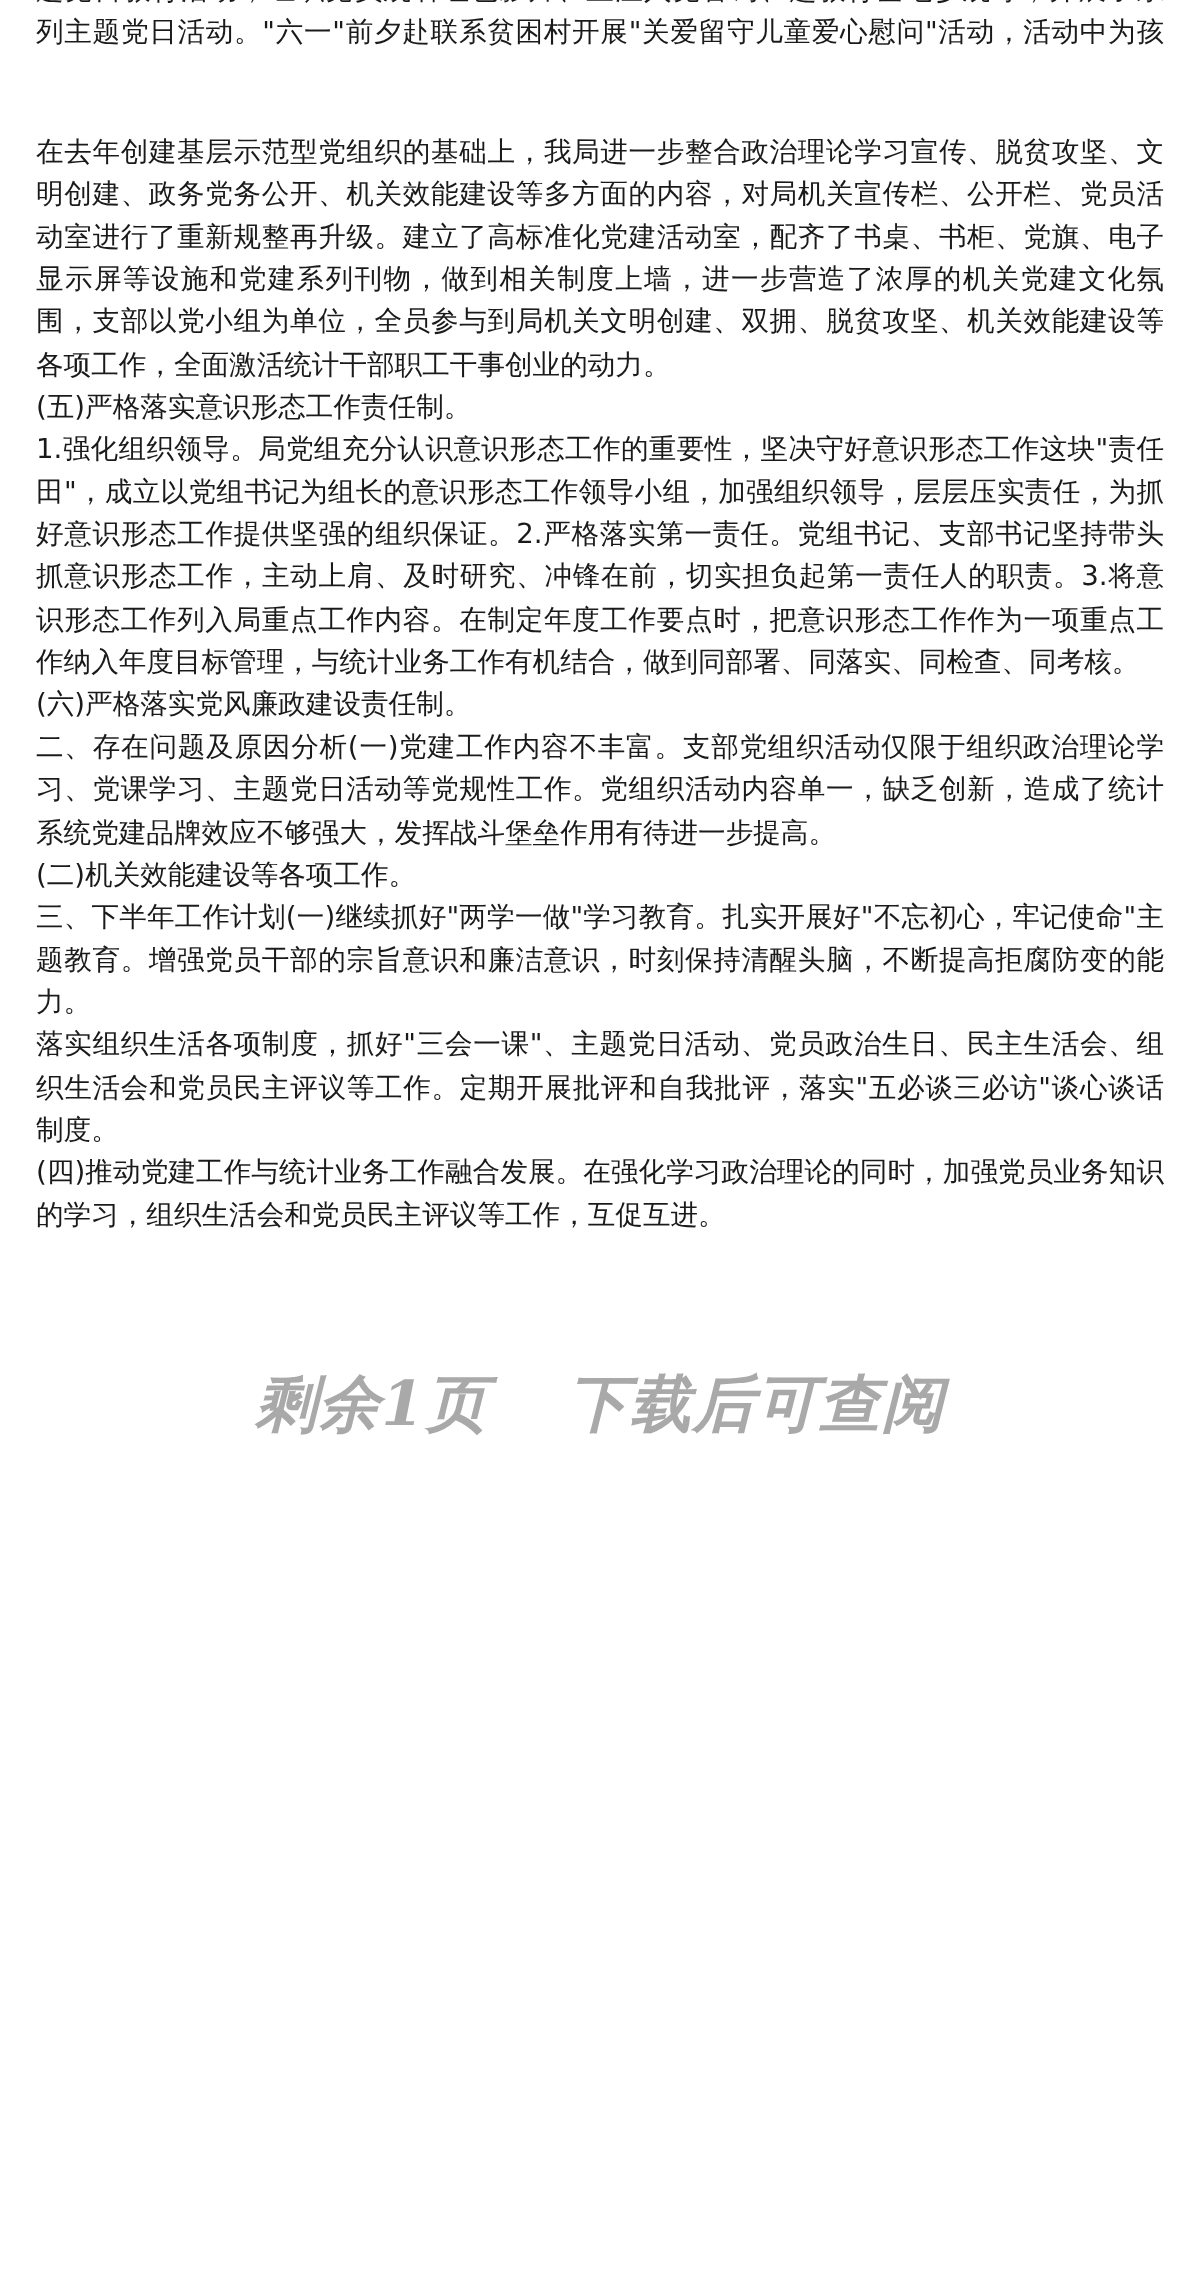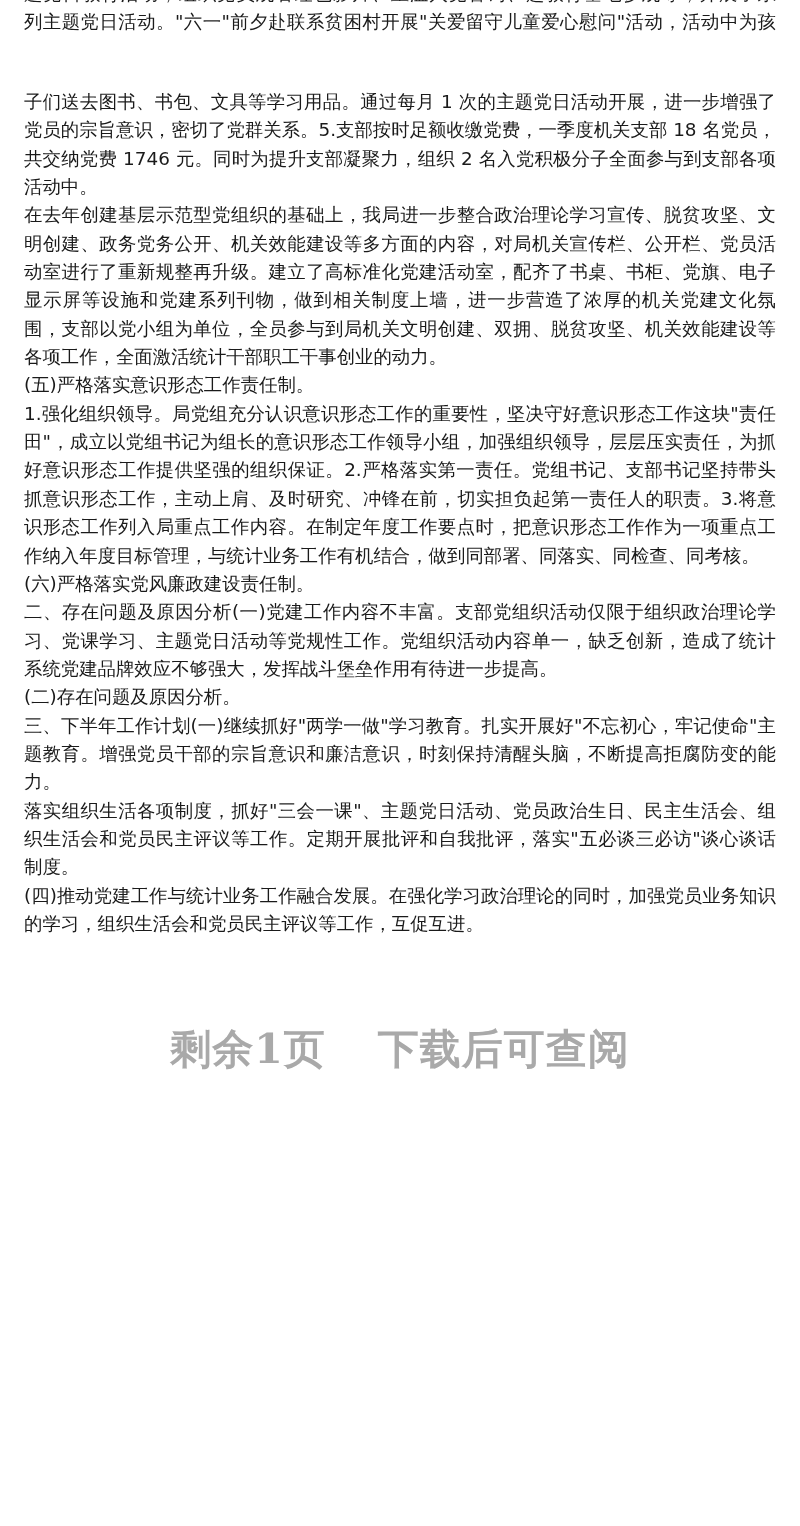--- a/index.html
+++ b/index.html
@@ -52,47 +52,47 @@
     margin-top: 88px;
     width: 800px;
     text-align: center;
     color: #a9a9a9;
     font-family: "DejaVu Serif", "Liberation Serif", serif;
     font-weight: bold;
     font-size: 41px;
     line-height: 46px;
     letter-spacing: 1px;
     white-space: nowrap;
+    font-style: italic;
   }
   .footer .hint-gap {
     display: inline-block;
     width: 52px;
   }
 </style>
 </head>
 <body>
 
 <div class="page">
 
   <div class="text-flow">
 
     <div class="clip-top">
       <div class="line clipped">题党日教育活动，组织党员观看红色影片、重温入党誓词、赴教育基地参观等，开展了系</div>
       <div class="line">列主题党日活动。"六一"前夕赴联系贫困村开展"关爱留守儿童爱心慰问"活动，活动中为孩</div>
     </div>
 
     <div class="page-gap"></div>
 
-    <p>子们送去图书、书包、文具等学习用品。通过每月 1 次的主题党日活动开展，进一步增强了党员的宗旨意识，密切了党群关系。5.支部按时足额收缴党费，一季度机关支部 18 名党员，共交纳党费 1746 元。同时为提升支部凝聚力，组织 2 名入党积极分子全面参与到支部各项活动中。</p>
     <p>在去年创建基层示范型党组织的基础上，我局进一步整合政治理论学习宣传、脱贫攻坚、文明创建、政务党务公开、机关效能建设等多方面的内容，对局机关宣传栏、公开栏、党员活动室进行了重新规整再升级。建立了高标准化党建活动室，配齐了书桌、书柜、党旗、电子显示屏等设施和党建系列刊物，做到相关制度上墙，进一步营造了浓厚的机关党建文化氛围，支部以党小组为单位，全员参与到局机关文明创建、双拥、脱贫攻坚、机关效能建设等各项工作，全面激活统计干部职工干事创业的动力。</p>
     <p>(五)严格落实意识形态工作责任制。</p>
     <p>1.强化组织领导。局党组充分认识意识形态工作的重要性，坚决守好意识形态工作这块"责任田"，成立以党组书记为组长的意识形态工作领导小组，加强组织领导，层层压实责任，为抓好意识形态工作提供坚强的组织保证。2.严格落实第一责任。党组书记、支部书记坚持带头抓意识形态工作，主动上肩、及时研究、冲锋在前，切实担负起第一责任人的职责。3.将意识形态工作列入局重点工作内容。在制定年度工作要点时，把意识形态工作作为一项重点工作纳入年度目标管理，与统计业务工作有机结合，做到同部署、同落实、同检查、同考核。</p>
     <p>(六)严格落实党风廉政建设责任制。</p>
     <p>二、存在问题及原因分析(一)党建工作内容不丰富。支部党组织活动仅限于组织政治理论学习、党课学习、主题党日活动等党规性工作。党组织活动内容单一，缺乏创新，造成了统计系统党建品牌效应不够强大，发挥战斗堡垒作用有待进一步提高。</p>
-    <p>(二)存在问题及原因分析。</p>
+    <p>(二)机关效能建设等各项工作。</p>
     <p>三、下半年工作计划(一)继续抓好"两学一做"学习教育。扎实开展好"不忘初心，牢记使命"主题教育。增强党员干部的宗旨意识和廉洁意识，时刻保持清醒头脑，不断提高拒腐防变的能力。</p>
     <p>落实组织生活各项制度，抓好"三会一课"、主题党日活动、党员政治生日、民主生活会、组织生活会和党员民主评议等工作。定期开展批评和自我批评，落实"五必谈三必访"谈心谈话制度。</p>
     <p>(四)推动党建工作与统计业务工作融合发展。在强化学习政治理论的同时，加强党员业务知识的学习，组织生活会和党员民主评议等工作，互促互进。</p>
 
   </div>
 
   <div class="footer">
     <span>剩余1页</span><span class="hint-gap"></span><span>下载后可查阅</span>
   </div>
 

